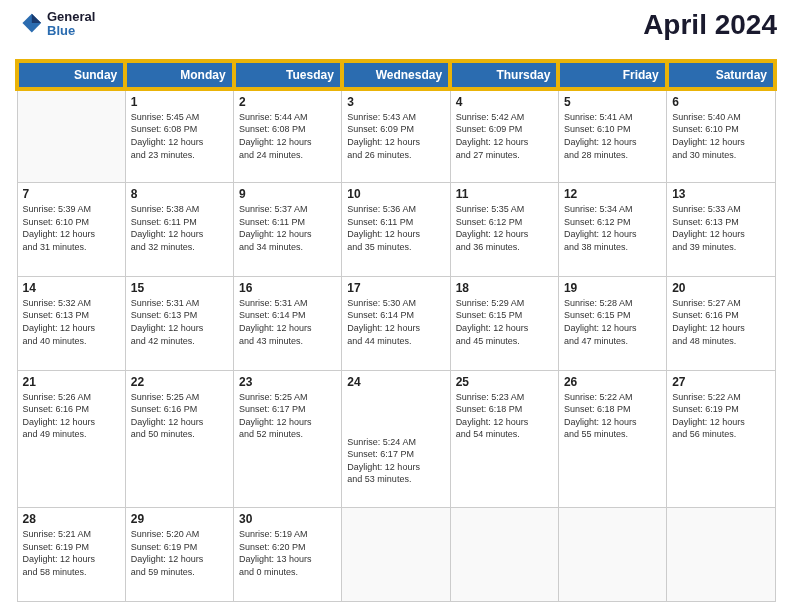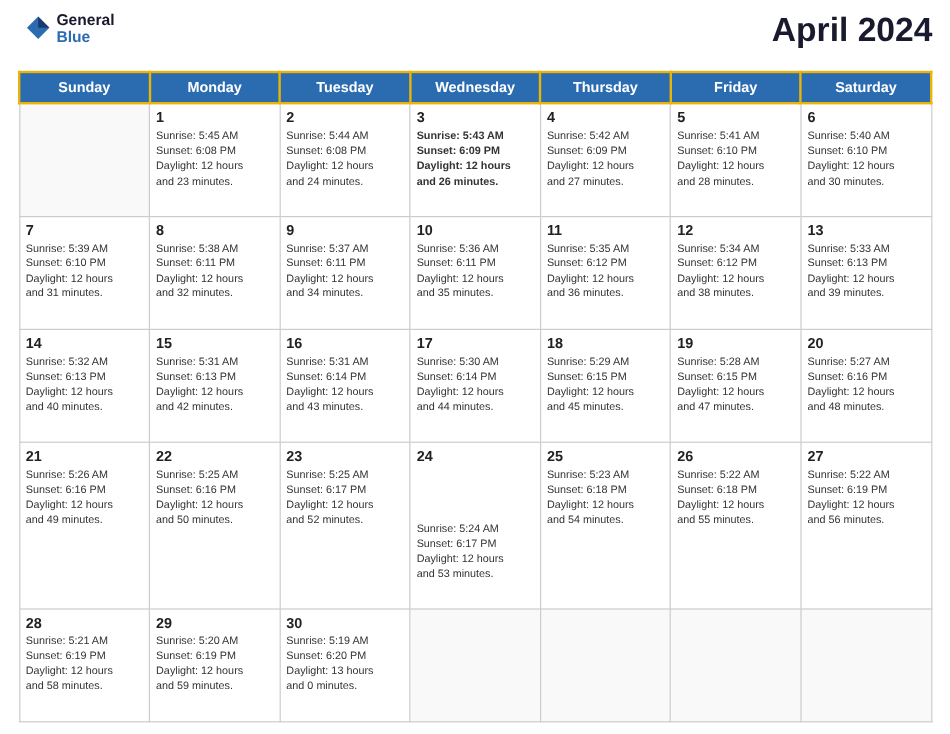--- a/index.html
+++ b/index.html
@@ -59,24 +59,24 @@
     .calendar {
       flex: 1;
       border: 1px solid #ccc;
       border-collapse: collapse;
       width: 100%;
       table-layout: fixed;
     }
     .calendar th {
       background: #2b6cb0;
       color: #fff;
-      text-align: center;
+      text-align: right;
       padding: 5px 6px;
       font-size: 12px;
-      border: 2px solid #eab308;
+      border: 4px solid #eab308;
     }
     .calendar td {
       border: 1px solid #ccc;
       vertical-align: top;
       padding: 4px 5px;
       font-size: 9.5px;
       color: #333;
       background: #fff;
       height: 82px;
     }
@@ -140,21 +140,21 @@
           </td>
           <td>
             <span class="day-number">2</span>
             <div class="day-info" style="white-space: pre-line;">Sunrise: 5:44 AM
 Sunset: 6:08 PM
 Daylight: 12 hours
 and 24 minutes.</div>
           </td>
           <td>
             <span class="day-number">3</span>
-            <div class="day-info" style="white-space: pre-line; font-weight: bold;">Sunrise: 5:43 AM
+            <div class="day-info" style="white-space: pre-line;">Sunrise: 5:43 AM
 Sunset: 6:09 PM
 Daylight: 12 hours
 and 26 minutes.</div>
           </td>
           <td>
             <span class="day-number">4</span>
             <div class="day-info" style="white-space: pre-line;">Sunrise: 5:42 AM
 Sunset: 6:09 PM
 Daylight: 12 hours
 and 27 minutes.</div>

